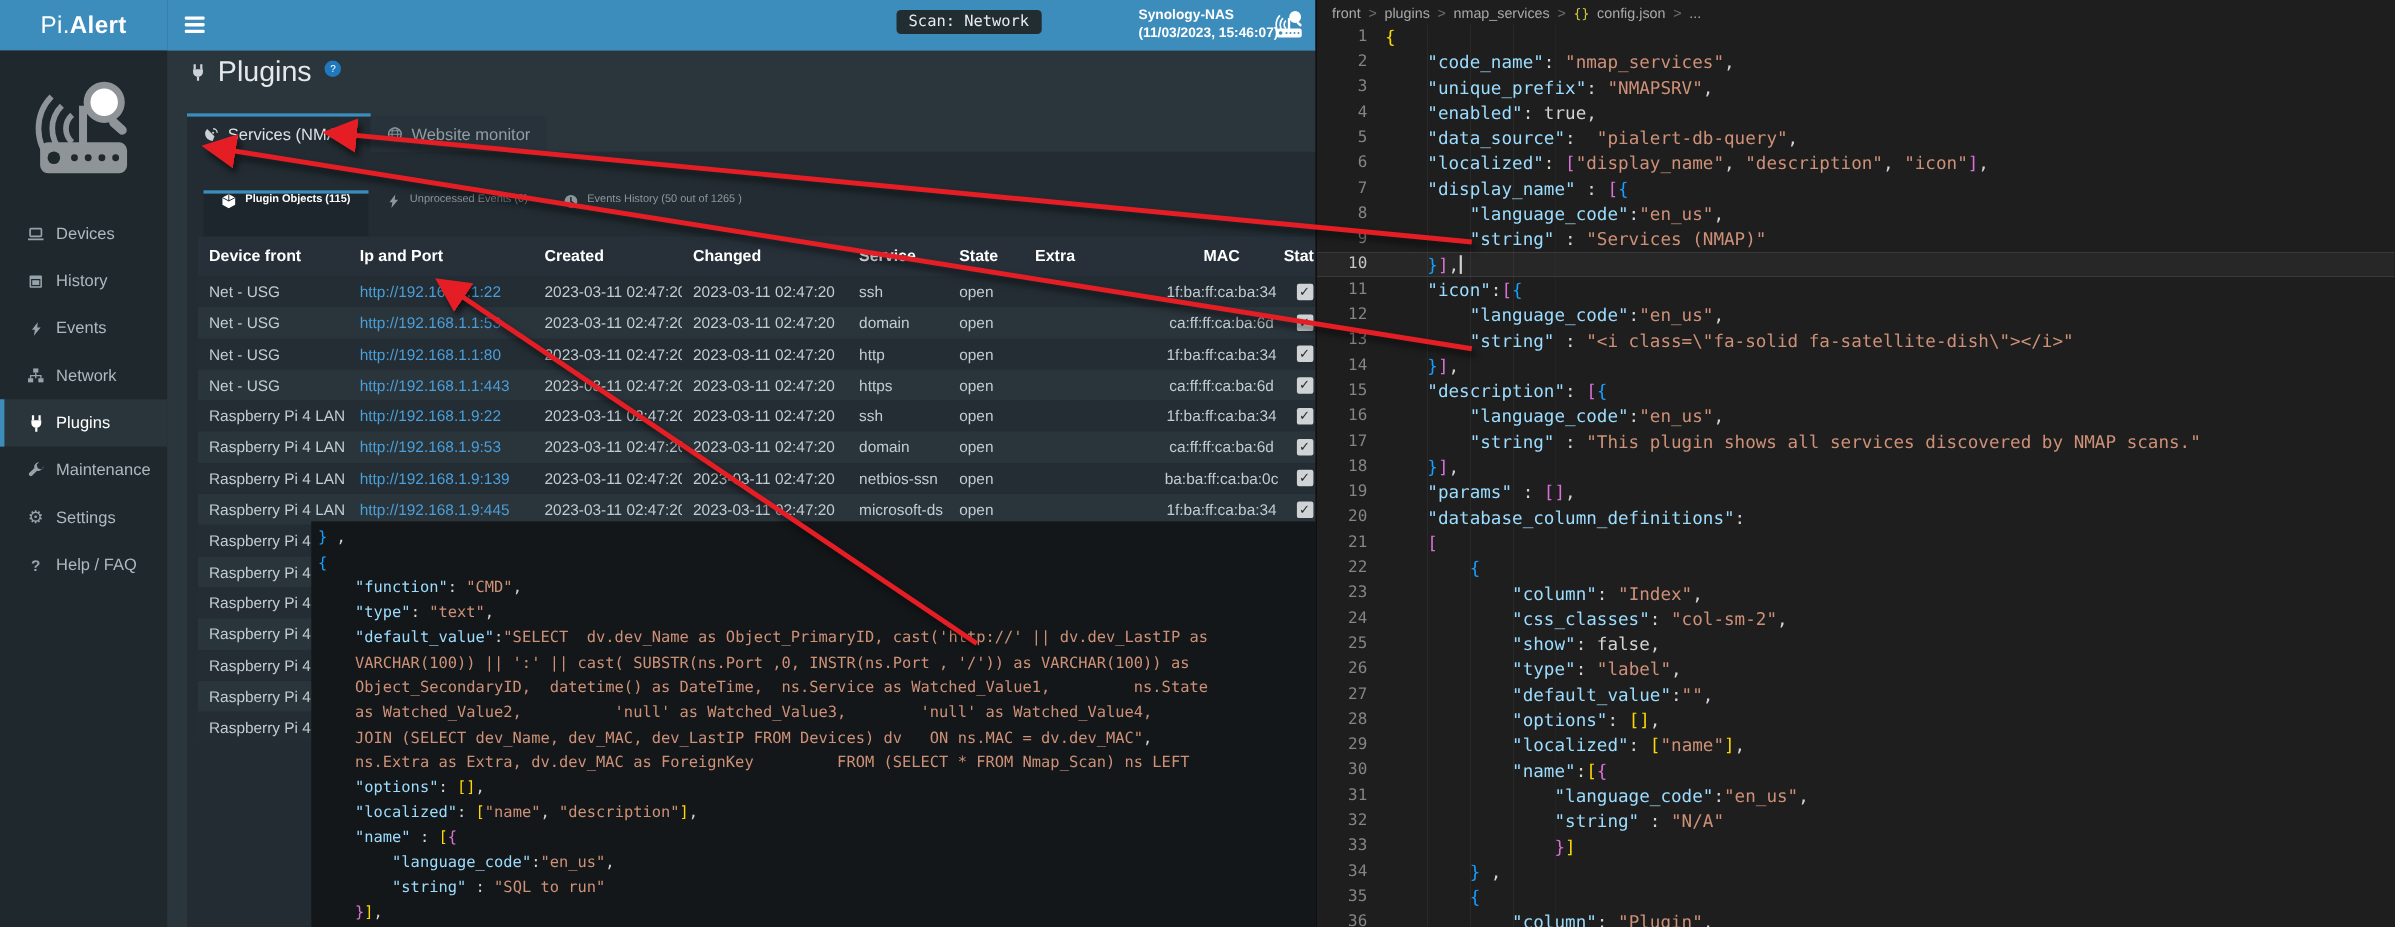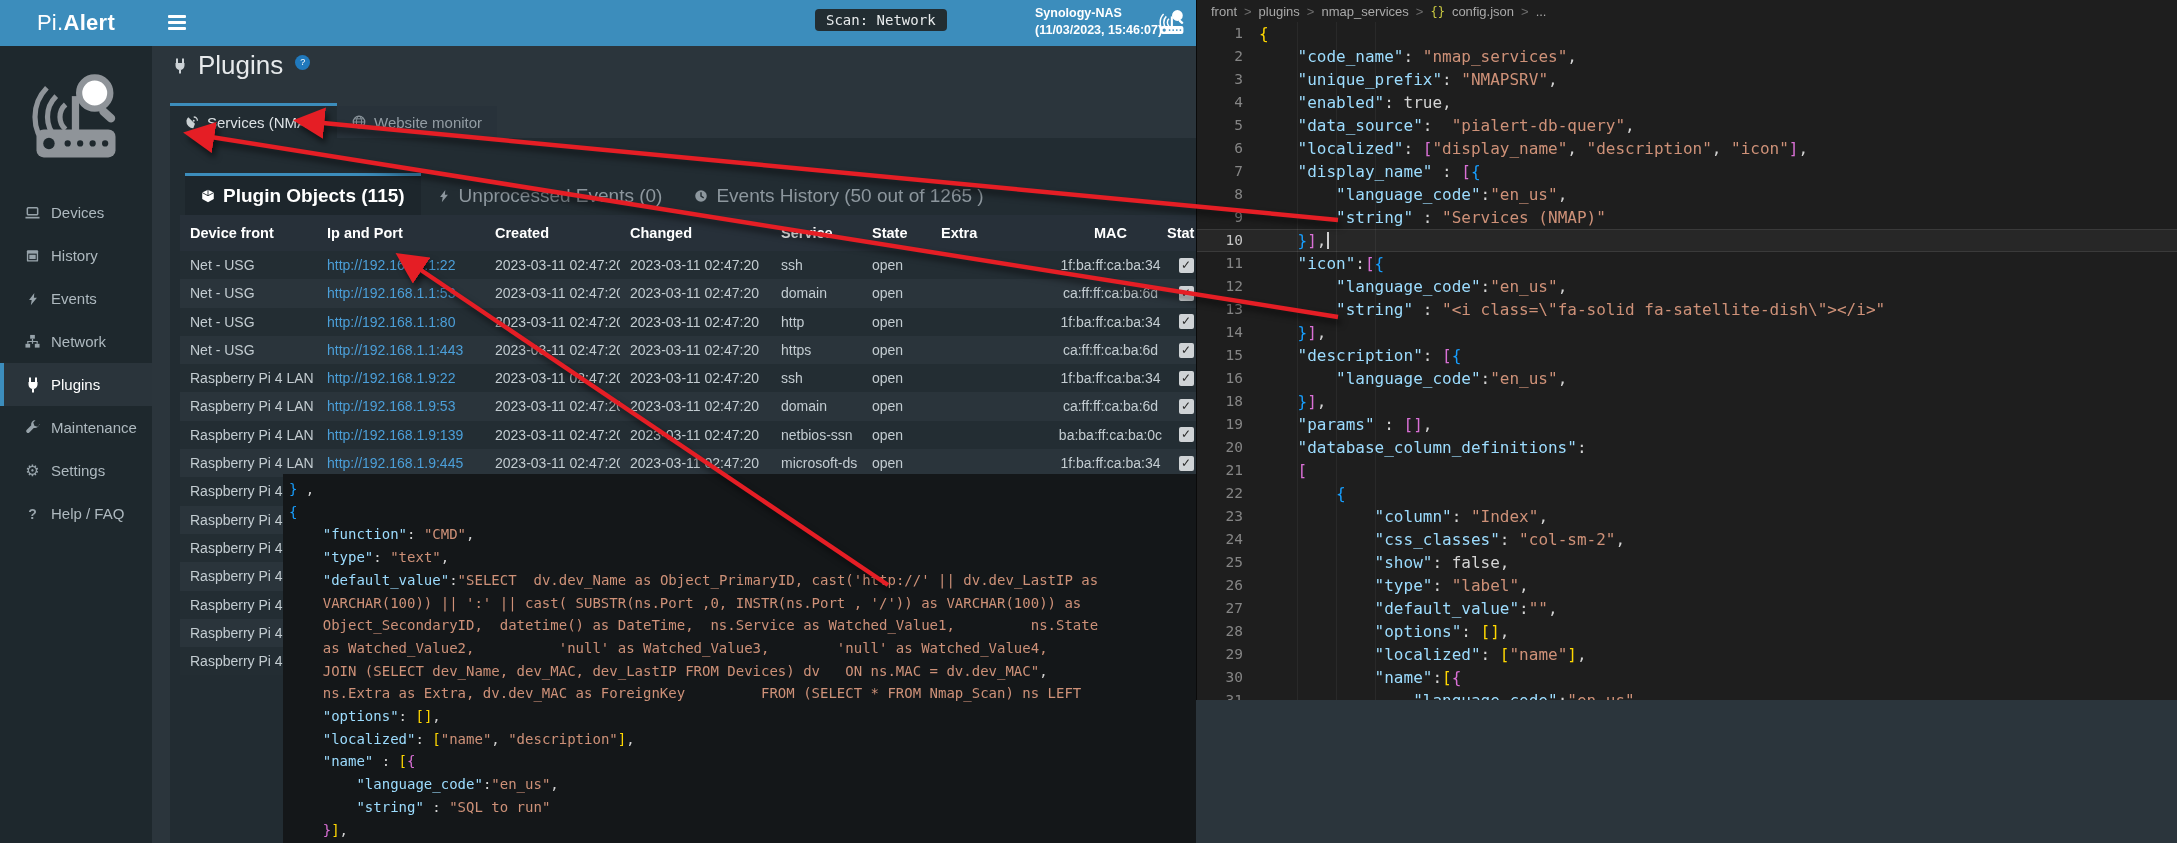--- a/index.html
+++ b/index.html
@@ -35,22 +35,22 @@
               font-size:9px;line-height:15px;text-align:center;vertical-align:top;margin-left:2px;margin-top:-6px;}
   .tabs{position:absolute;left:170px;top:103px;display:flex;}
   .tab{box-sizing:border-box;height:35px;display:flex;align-items:center;gap:8px;padding:0 15px;
        font-size:15px;cursor:pointer;}
   .tab.active{border-top:3px solid #3c8dbc;background:#222c32;color:#dde2e5;}
   .tab.inactive{margin-top:3px;height:32px;background:#28323a;color:#939da4;}
   .tab .tbicon{display:inline-flex;opacity:.9;}
 
   .panel{position:absolute;left:170px;top:138px;width:1026px;height:705px;background:#222c32;}
   .inner-tabs{position:absolute;left:15px;top:35px;display:flex;}
-  .itab{box-sizing:border-box;height:42px;display:flex;align-items:center;gap:8px;padding:0 16px;
-        font-size:19px;cursor:pointer;}
+  .itab{box-sizing:border-box;height:42px;display:flex;align-items:flex-start;gap:8px;padding:0 16px;
+        font-size:10px;cursor:pointer;}
   .itab.active{border-top:3px solid #3c8dbc;background:#1d262c;color:#fff;font-weight:bold;}
   .itab.inactive{margin-top:3px;height:39px;color:#8d979e;}
 
   .tgrid{display:grid;grid-template-columns:137px 168px 135px 151px 91px 69px 126px 107px 44px;}
   .thead{position:absolute;left:10px;top:77px;height:36px;line-height:36px;background:#273039;
          color:#fff;font-weight:bold;font-size:14.5px;width:1028px;}
   .tbody{position:absolute;left:10px;top:113px;width:1028px;}
   .trow{height:28.3px;line-height:28.3px;font-size:14px;color:#c3ccd1;}
   .trow.dark{background:#232d33;}
   .trow.light{background:#2a343b;}
@@ -61,21 +61,21 @@
   a.cell-link{color:#4b9fd9;text-decoration:none;}
   .checkbox{width:15px;height:15px;background:#cfd3d6;border-radius:2px;color:#2b2b2b;
             font-size:12px;line-height:15px;text-align:center;cursor:pointer;}
 
   
   .code-overlay{position:absolute;left:283px;top:474px;width:913px;height:369px;background:#141719;
                 z-index:30;padding:4px 0 0 6px;box-sizing:border-box;}
   .code-overlay .oline{font:14px/22.7px "DejaVu Sans Mono",monospace;white-space:pre;color:#d4d4d4;}
 
   
-  .editor{position:absolute;left:1196px;top:0;width:981px;height:700px;background:#1e1e1e;z-index:50;
+  .editor{position:absolute;left:1196px;top:0;width:981px;height:843px;background:#1e1e1e;z-index:50;
           border-left:1px solid #0a0a0a;box-sizing:border-box;}
   .breadcrumb{height:22px;display:flex;align-items:center;gap:7px;padding-left:14px;
               color:#a9a9a9;font-size:13px;font-family:"Liberation Sans",sans-serif;}
   .breadcrumb .sep{color:#6e6e6e;}
   .breadcrumb .braces{color:#cbcb41;font-family:"DejaVu Sans Mono",monospace;font-size:12px;}
   .elines{position:absolute;left:0;top:22px;right:0;bottom:0;overflow:hidden;}
   .eline{display:flex;height:23px;font:16px/23px "DejaVu Sans Mono",monospace;white-space:pre;color:#d4d4d4;}
   .eline .gut{flex:none;width:46px;text-align:right;padding-right:16px;color:#858585;font-size:14.5px;}
   .eline .code{flex:1;background:repeating-linear-gradient(to right,transparent 0 38px,rgba(255,255,255,.05) 38px 39px);
                background-size:155px 100%;background-repeat:no-repeat;}
@@ -463,20 +463,21 @@
         <div class="eline"><span class="gut">7</span><span class="code">    <span style="color:#9cdcfe">"display_name"</span><span style="color:#d4d4d4"> :</span> <span style="color:#da70d6">[</span><span style="color:#179fff">{</span></span></div>
         <div class="eline"><span class="gut">8</span><span class="code">        <span style="color:#9cdcfe">"language_code"</span><span style="color:#d4d4d4">:</span><span style="color:#ce9178">"en_us"</span>,</span></div>
         <div class="eline"><span class="gut">9</span><span class="code">        <span style="color:#9cdcfe">"string"</span><span style="color:#d4d4d4"> :</span> <span style="color:#ce9178">"Services (NMAP)"</span></span></div>
         <div class="eline current"><span class="gut">10</span><span class="code">    <span style="color:#179fff">}</span><span style="color:#da70d6">]</span>,<span class="cursor"></span></span></div>
         <div class="eline"><span class="gut">11</span><span class="code">    <span style="color:#9cdcfe">"icon"</span><span style="color:#d4d4d4">:</span><span style="color:#da70d6">[</span><span style="color:#179fff">{</span></span></div>
         <div class="eline"><span class="gut">12</span><span class="code">        <span style="color:#9cdcfe">"language_code"</span><span style="color:#d4d4d4">:</span><span style="color:#ce9178">"en_us"</span>,</span></div>
         <div class="eline"><span class="gut">13</span><span class="code">        <span style="color:#9cdcfe">"string"</span><span style="color:#d4d4d4"> :</span> <span style="color:#ce9178">"&lt;i class=\"fa-solid fa-satellite-dish\"&gt;&lt;/i&gt;"</span></span></div>
         <div class="eline"><span class="gut">14</span><span class="code">    <span style="color:#179fff">}</span><span style="color:#da70d6">]</span>,</span></div>
         <div class="eline"><span class="gut">15</span><span class="code">    <span style="color:#9cdcfe">"description"</span><span style="color:#d4d4d4">:</span> <span style="color:#da70d6">[</span><span style="color:#179fff">{</span></span></div>
         <div class="eline"><span class="gut">16</span><span class="code">        <span style="color:#9cdcfe">"language_code"</span><span style="color:#d4d4d4">:</span><span style="color:#ce9178">"en_us"</span>,</span></div>
+        <div class="eline"><span class="gut">17</span><span class="code">        <span style="color:#9cdcfe">"string"</span><span style="color:#d4d4d4"> :</span> <span style="color:#ce9178">"This plugin shows all services discovered by NMAP scans."</span></span></div>
         <div class="eline"><span class="gut">18</span><span class="code">    <span style="color:#179fff">}</span><span style="color:#da70d6">]</span>,</span></div>
         <div class="eline"><span class="gut">19</span><span class="code">    <span style="color:#9cdcfe">"params"</span><span style="color:#d4d4d4"> :</span> <span style="color:#da70d6">[</span><span style="color:#da70d6">]</span>,</span></div>
         <div class="eline"><span class="gut">20</span><span class="code">    <span style="color:#9cdcfe">"database_column_definitions"</span><span style="color:#d4d4d4">:</span></span></div>
         <div class="eline"><span class="gut">21</span><span class="code">    <span style="color:#da70d6">[</span></span></div>
         <div class="eline"><span class="gut">22</span><span class="code">        <span style="color:#179fff">{</span></span></div>
         <div class="eline"><span class="gut">23</span><span class="code">            <span style="color:#9cdcfe">"column"</span><span style="color:#d4d4d4">:</span> <span style="color:#ce9178">"Index"</span>,</span></div>
         <div class="eline"><span class="gut">24</span><span class="code">            <span style="color:#9cdcfe">"css_classes"</span><span style="color:#d4d4d4">:</span> <span style="color:#ce9178">"col-sm-2"</span>,</span></div>
         <div class="eline"><span class="gut">25</span><span class="code">            <span style="color:#9cdcfe">"show"</span><span style="color:#d4d4d4">:</span> false,</span></div>
         <div class="eline"><span class="gut">26</span><span class="code">            <span style="color:#9cdcfe">"type"</span><span style="color:#d4d4d4">:</span> <span style="color:#ce9178">"label"</span>,</span></div>
         <div class="eline"><span class="gut">27</span><span class="code">            <span style="color:#9cdcfe">"default_value"</span><span style="color:#d4d4d4">:</span><span style="color:#ce9178">""</span>,</span></div>

